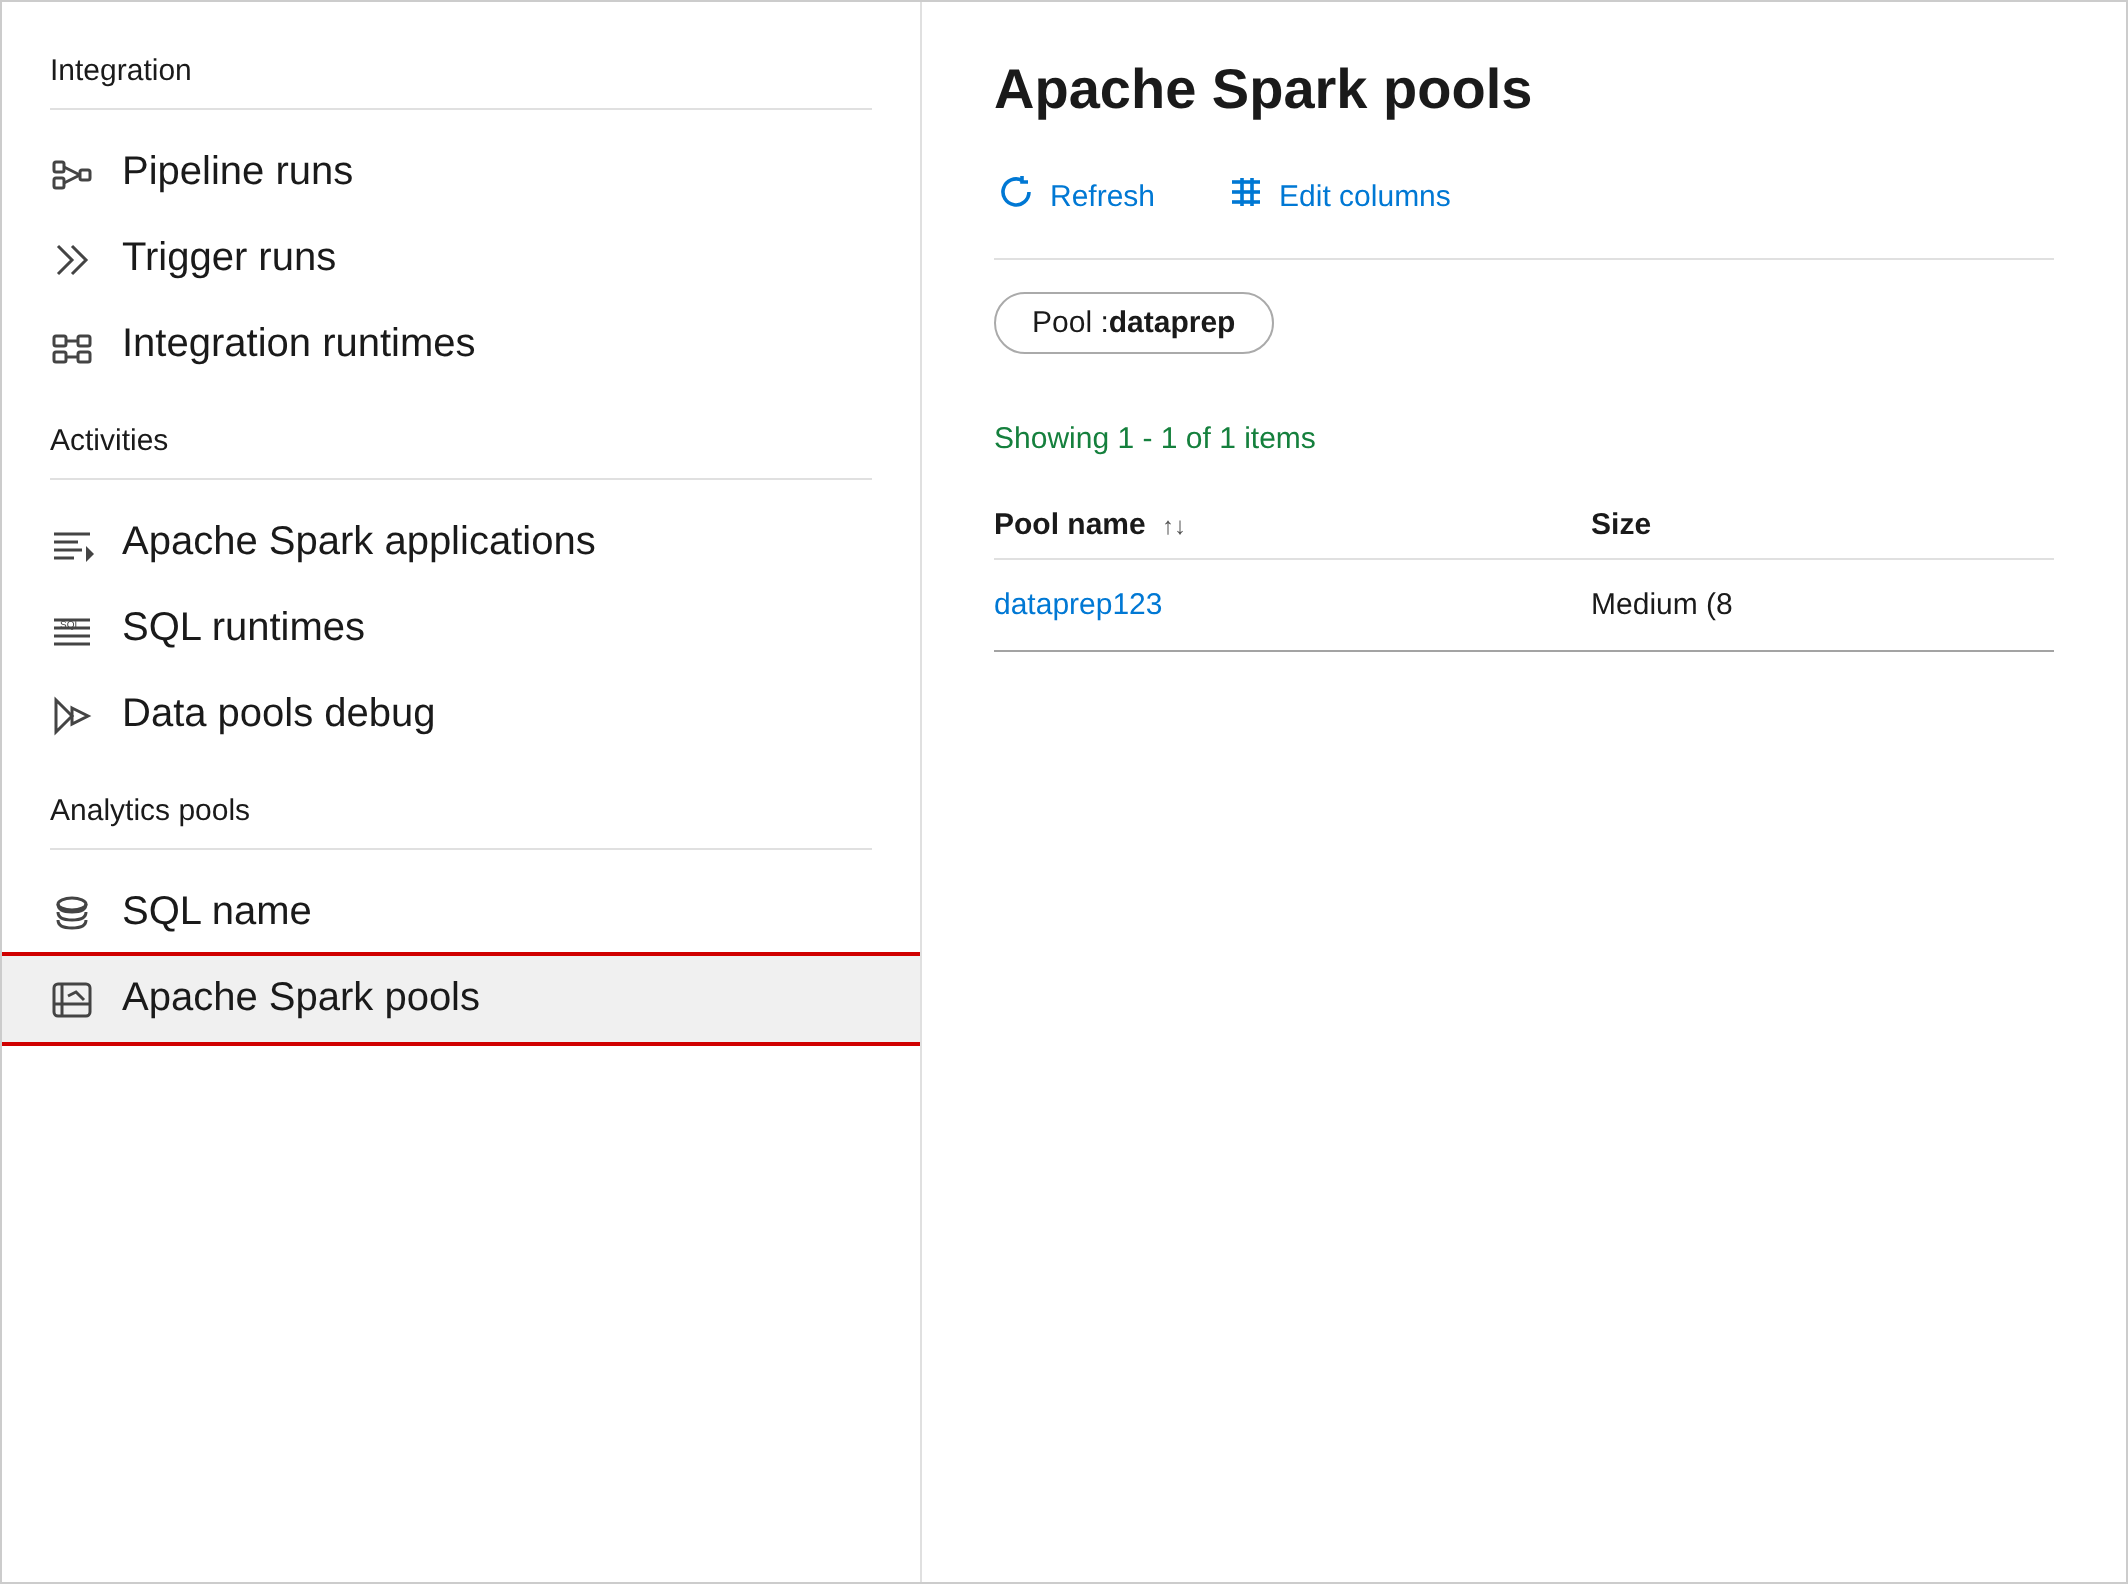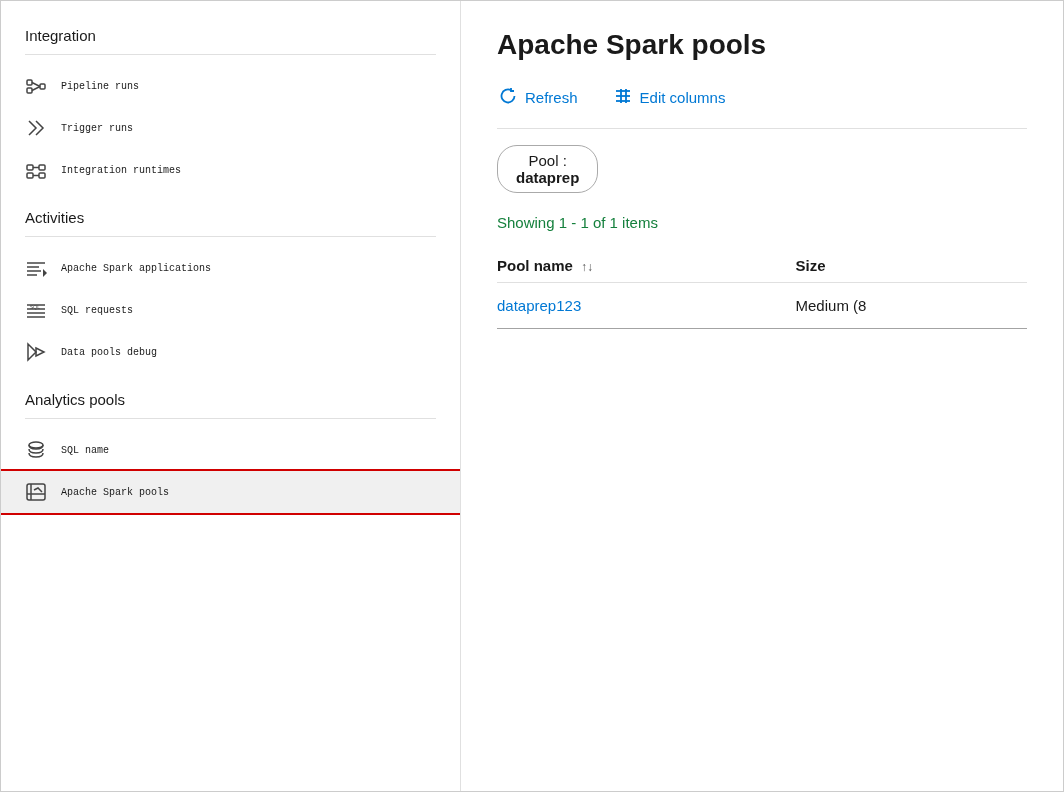--- a/index.html
+++ b/index.html
@@ -60,23 +60,22 @@
       width: 22px;
       height: 22px;
       display: flex;
       align-items: center;
       justify-content: center;
       flex-shrink: 0;
       font-size: 18px;
       color: #444;
     }
     .sidebar-item .item-label {
-      font-size: 10px;
-      color: #1a1a1a;
-      font-family: Liberation Mono, monospace;
+      font-size: 20px;
+      color: #1a1a1a;
     }
 
     
     .main-content {
       flex: 1;
       padding: 28px 36px 20px 36px;
       overflow-y: auto;
       background: #fff;
     }
     .page-title {
@@ -109,23 +108,22 @@
     }
     .filter-tag {
       display: inline-flex;
       align-items: center;
       border: 1px solid #aaa;
       border-radius: 20px;
       padding: 6px 18px;
       font-size: 15px;
       color: #1a1a1a;
       background: #fff;
-      margin-bottom: 21px;
+      margin-bottom: 34px;
       cursor: default;
-      flex-direction: column;
     }
     .filter-tag .filter-key {
       font-weight: 400;
     }
     .filter-tag .filter-val {
       font-weight: 700;
     }
     .showing-text {
       font-size: 15px;
       color: #15803d;
@@ -225,21 +223,21 @@
       <button class="sidebar-item">
         <span class="icon">
           <svg width="22" height="22" viewBox="0 0 22 22" fill="none" stroke="#444" stroke-width="1.5">
             <line x1="2" y1="6" x2="20" y2="6"></line>
             <line x1="2" y1="10" x2="20" y2="10"></line>
             <line x1="2" y1="14" x2="20" y2="14"></line>
             <line x1="2" y1="18" x2="20" y2="18"></line>
             <text x="5" y="10" font-size="5" fill="#444" stroke="none" font-family="Arial">SQL</text>
           </svg>
         </span>
-        <span class="item-label">SQL requests</span>
+        <span class="item-label">SQL runtimes</span>
       </button>
       <button class="sidebar-item">
         <span class="icon">
           <svg width="22" height="22" viewBox="0 0 22 22" fill="none" stroke="#444" stroke-width="1.5">
             <polygon points="3,3 11,11 3,19 3,3"></polygon>
             <polygon points="11,7 19,11 11,15 11,7"></polygon>
           </svg>
         </span>
         <span class="item-label">Data pools debug</span>
       </button>

